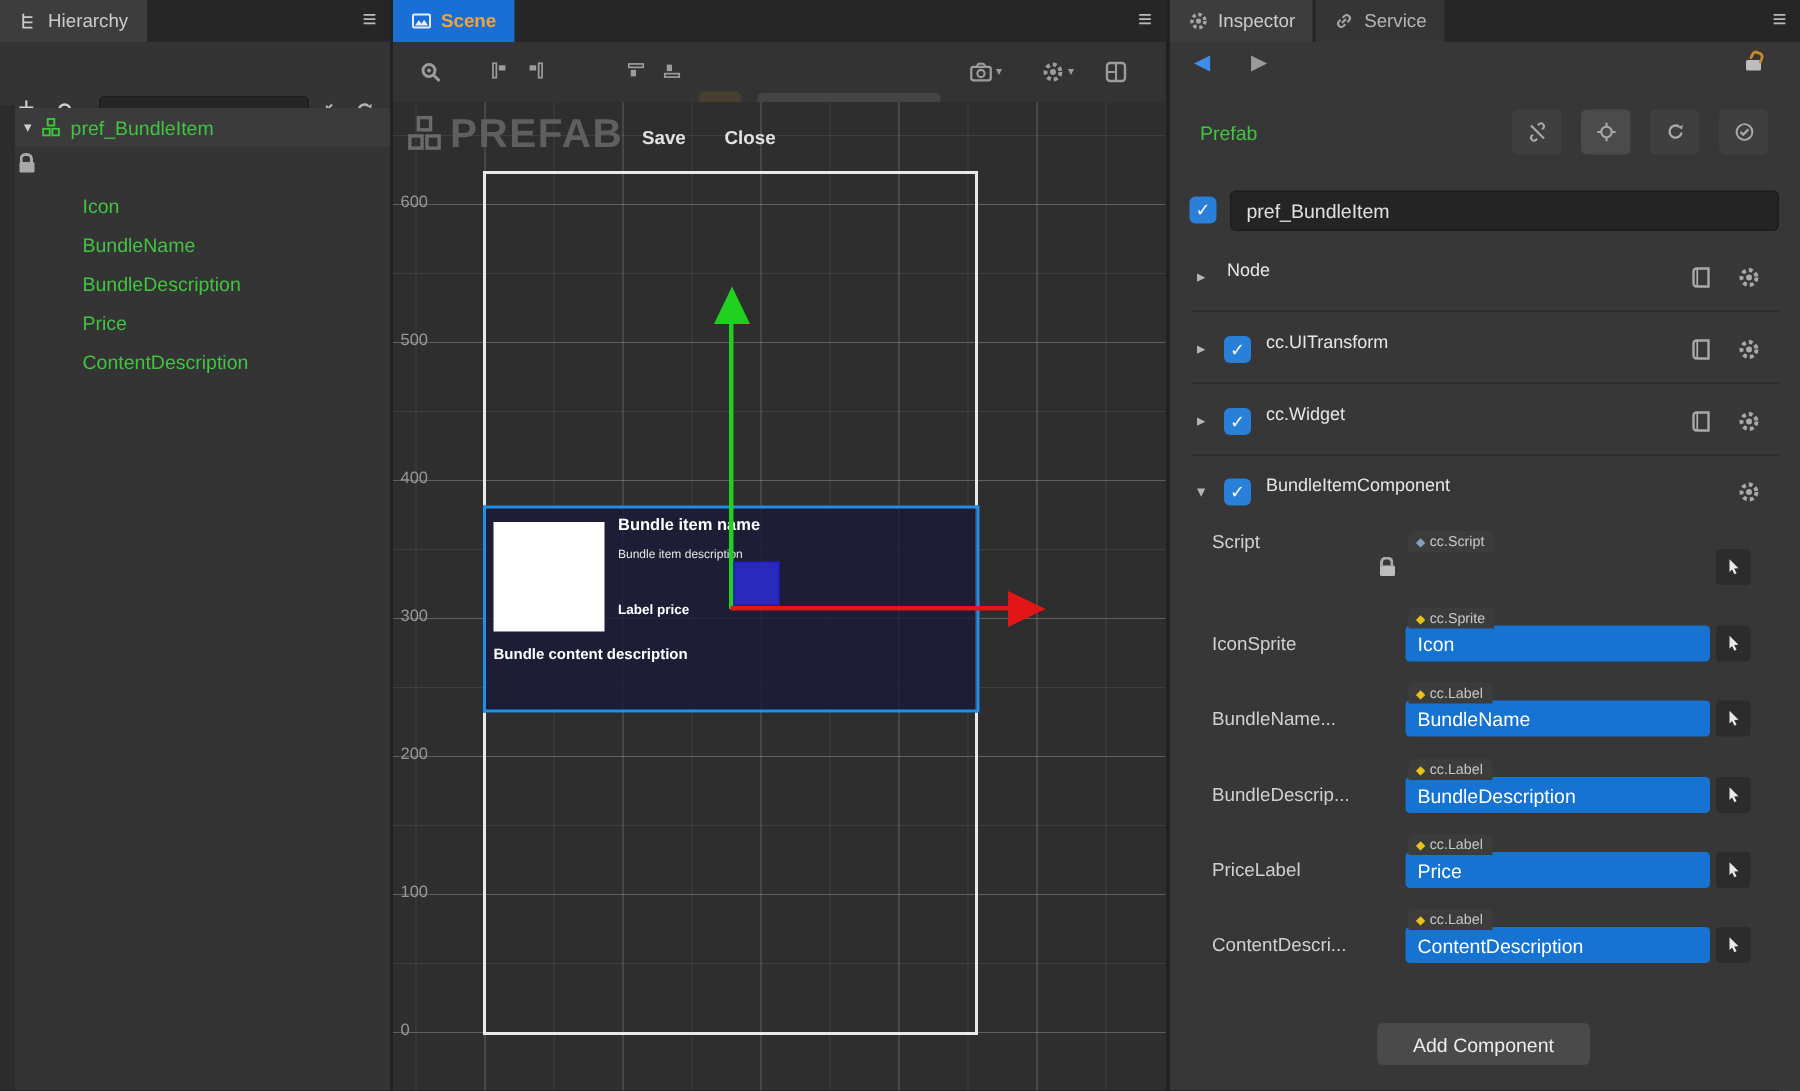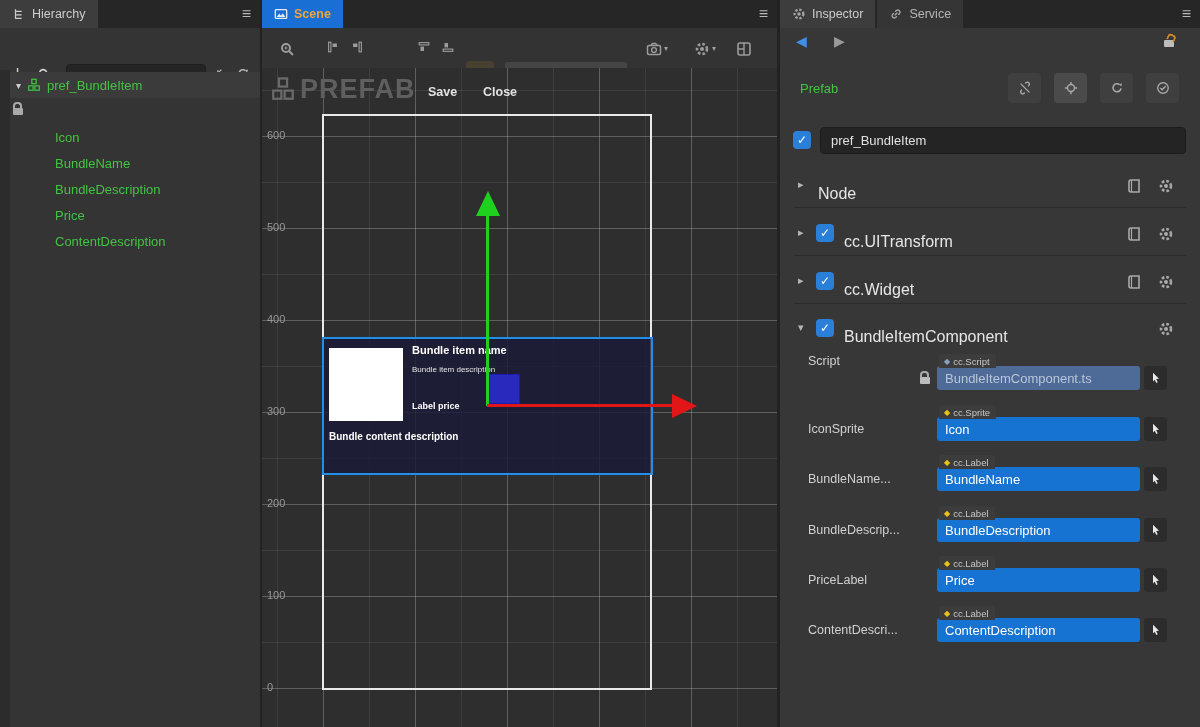--- a/index.html
+++ b/index.html
@@ -60,21 +60,21 @@
   
   .navarrow{position:absolute;top:33px;font-size:14px}
   .pfbtn{position:absolute;top:73px;width:33px;height:30px;background:#3f3f3f;border-radius:4px;
          display:flex;align-items:center;justify-content:center;color:#a9a9a9}
   .checkbox{position:absolute;width:18px;height:18px;background:#2a7fd8;border-radius:4px;color:#fff;
             font-size:12px;display:flex;align-items:center;justify-content:center;line-height:18px}
   .nameinput{position:absolute;left:40px;top:127px;width:366px;height:27px;background:#242424;border:1px solid #1c1c1c;
              border-radius:4px;color:#e0e0e0;font-size:13px;padding:0 10px;box-sizing:border-box;font-family:"Liberation Sans",sans-serif}
   .sechead{position:absolute;left:0;right:0;height:26px}
   .sechead .caret{position:absolute;left:18px;top:6px;font-size:11px;color:#b5b5b5}
-  .sechead .slbl{position:absolute;font-size:16px;color:#e6e6e6;top:13px}
+  .sechead .slbl{position:absolute;font-size:12px;color:#e6e6e6;top:1px}
   .sep{position:absolute;left:14px;right:14px;border-top:1px solid #2b2b2b}
   .helpic{position:absolute;left:346px;top:4px;color:#a9a9a9}
   .gearic{position:absolute;left:378px;top:4px;color:#a9a9a9}
   .proplbl{position:absolute;left:28px;font-size:12.5px;color:#d0d0d0;white-space:nowrap}
   .valbox{position:absolute;left:157px;width:203px;height:24px;border-radius:3px;background:#1673d2;color:#fff;
           font-size:13px;display:flex;align-items:center;padding-left:8px;box-sizing:border-box;white-space:nowrap;overflow:hidden}
   .valbox.script{background:#4d6b96;color:#b9c5d9}
   .badge{position:absolute;left:159px;height:14px;background:#3c3c3c;border-radius:3px 3px 0 0;padding:0 6px 0 5px;
          font-size:9.5px;color:#c8c8c8;display:flex;align-items:center;gap:3px;z-index:2}
   .badge .dia{color:#e8c21a;font-size:8px}
@@ -429,23 +429,20 @@
           <use href="#s-gear"></use>
         </svg></span>
   </div>
 
   <span class="proplbl" style="top:354px">Script</span>
   <span class="padlock" style="left:140px;top:377px;background:#bdbdbd"></span>
   <span class="badge" style="top:354px">
       <span class="dia slate">◆</span>
       <span>cc.Script</span>
     </span>
-  <div class="valbox script" style="top:366px">
-      <span>BundleItemComponent.ts</span>
-    </div>
   <span class="picker" style="top:366px">
       <svg class="ic12">
         <use href="#s-cursor"></use>
       </svg>
     </span>
 
   <span class="proplbl" style="top:422px">IconSprite</span>
   <span class="badge" style="top:405px">
       <span class="dia">◆</span>
       <span>cc.Sprite</span>
@@ -508,13 +505,14 @@
     </span>
   <div class="valbox" style="top:618px">
       <span>ContentDescription</span>
     </div>
   <span class="picker" style="top:618px">
       <svg class="ic12">
         <use href="#s-cursor"></use>
       </svg>
     </span>
 
+  <div class="addcomp">Add Component</div>
 </div>
 
 </body></html>

